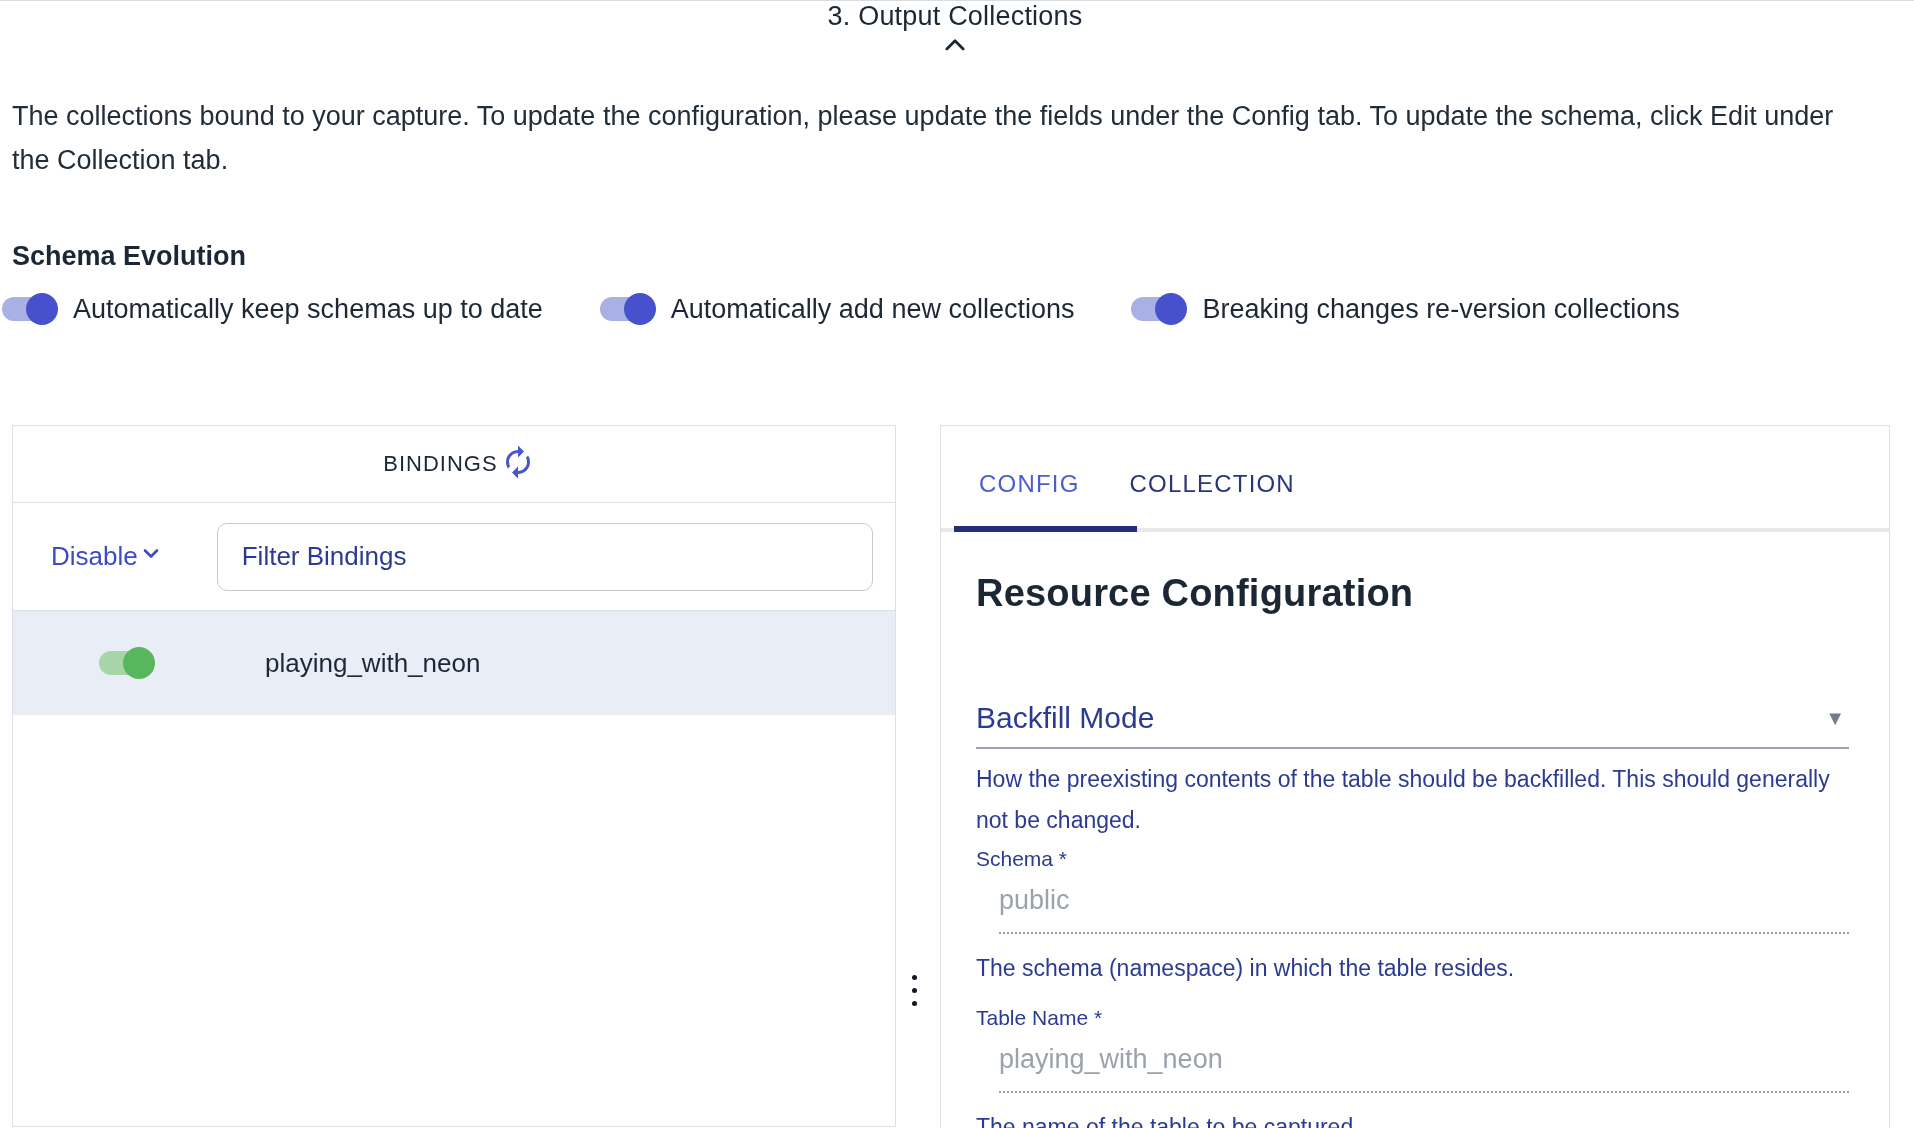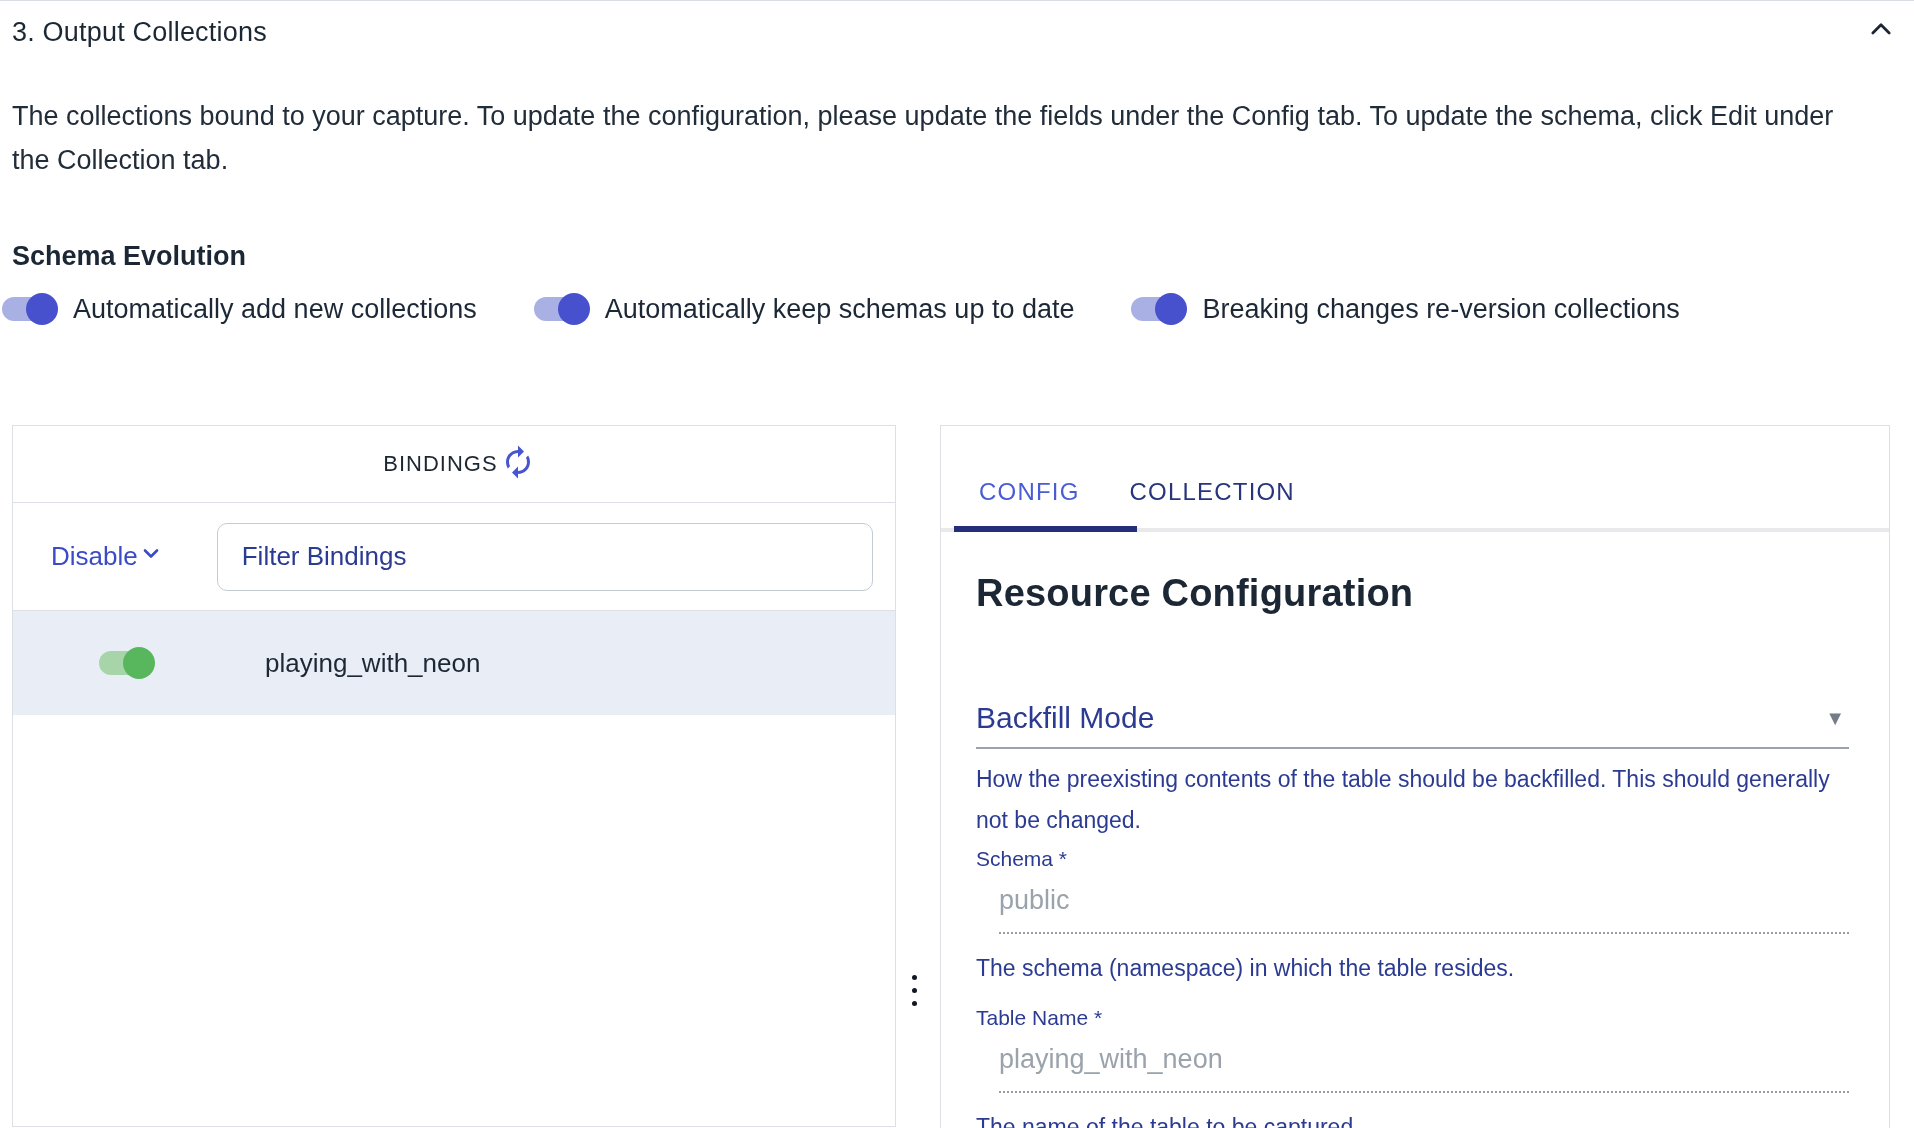--- a/index.html
+++ b/index.html
@@ -9,21 +9,21 @@
     width: 1914px; height: 1128px;
     background: #fff;
     font-family: "Liberation Sans", sans-serif;
     overflow: hidden;
     border-top: 1px solid #d9dce1;
     color: #1c2734;
   }
   
   .section-header {
     position: absolute; top: 0; left: 12px; right: 16px; height: 62px;
-    display: flex; align-items: center; justify-content: space-between;
+    display: flex; align-items: center; justify-content: space-between; flex-direction: column;
   }
   .section-title { font-size: 27px; font-weight: 400; color: #1c2734; letter-spacing: .2px; }
   .collapse-btn { width: 34px; height: 34px; display: flex; align-items: center; justify-content: center; cursor: pointer; }
 
   .section-desc {
     position: absolute; top: 93px; left: 12px; width: 1845px;
     font-size: 27px; line-height: 44px; color: #222d3a;
   }
   .se-heading {
     position: absolute; top: 240px; left: 12px;
@@ -79,21 +79,21 @@
     display: flex; flex-direction: column; align-items: center; gap: 8px; cursor: col-resize;
   }
   .drag-handle .dot { width: 5px; height: 5px; border-radius: 50%; background: #101823; }
 
   
   .config-panel {
     position: absolute; left: 940px; top: 424px; width: 950px; height: 706px;
     border: 1px solid #dcdfe4; border-bottom: none; background: #fff;
   }
   .tabs { position: relative; height: 106px; }
-  .tab-list { position: absolute; left: 13px; bottom: 0; top: 0; display: flex; }
+  .tab-list { position: absolute; left: 13px; bottom: 8px; top: 0; display: flex; }
   .tab {
     display: flex; align-items: flex-end; padding: 0 25px 26px;
     font-size: 24px; letter-spacing: 1.2px; font-weight: 500; cursor: pointer;
   }
   .tab.active { color: #4a5cd4; }
   .tab.inactive { color: #28347c; }
   .tab-track { position: absolute; left: 0; right: 0; bottom: 0; height: 4px; background: #e9e9ec; }
   .tab-indicator { position: absolute; left: 13px; bottom: 0; width: 183px; height: 6px; background: #232f78; }
 
   .cp-content { padding: 0 40px 0 35px; }
@@ -137,28 +137,28 @@
   <div class="section-desc">The collections bound to your capture. To update the configuration, please update the fields under the Config tab. To update the schema, click Edit under the Collection tab.</div>
 
   <div class="se-heading">Schema Evolution</div>
 
   <div class="toggle-row">
     <div class="toggle-item">
       <div class="switch">
         <div class="track"></div>
         <div class="knob"></div>
       </div>
-      <div class="toggle-label">Automatically add new collections</div>
+      <div class="toggle-label">Automatically keep schemas up to date</div>
     </div>
     <div class="toggle-item">
       <div class="switch">
         <div class="track"></div>
         <div class="knob"></div>
       </div>
-      <div class="toggle-label">Automatically keep schemas up to date</div>
+      <div class="toggle-label">Automatically add new collections</div>
     </div>
     <div class="toggle-item">
       <div class="switch">
         <div class="track"></div>
         <div class="knob"></div>
       </div>
       <div class="toggle-label">Breaking changes re-version collections</div>
     </div>
   </div>
 

